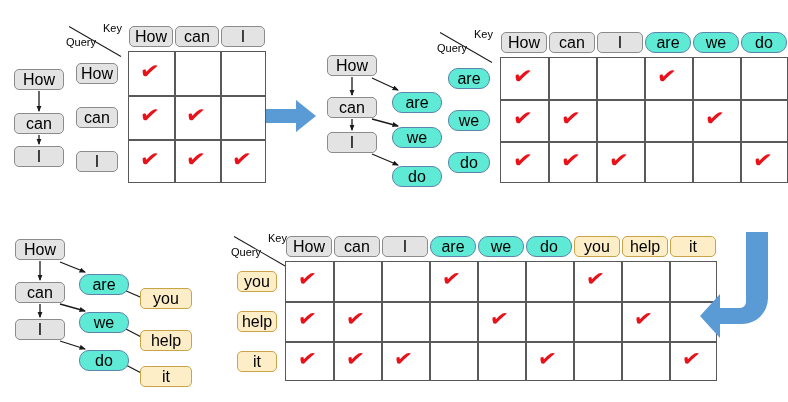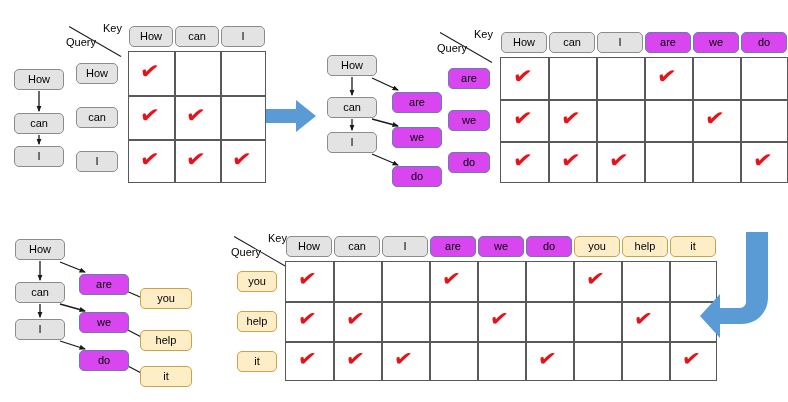--- a/index.html
+++ b/index.html
@@ -22,30 +22,30 @@
     height: 402px;
   }
 
   
   .tok {
     position: absolute;
     box-sizing: border-box;
     height: 21px;
     line-height: 19px;
     text-align: center;
-    font-size: 11px;
+    font-size: 16px;
     border-radius: 5px;
     border: 1px solid #8d8d8d;
     background: #e3e3e3;
     color: #000;
     white-space: nowrap;
     overflow: hidden;
   }
   .tok.grey  { background: #e3e3e3; border-color: #8b8b8b; }
-  .tok.blue  { background: #d946ef; border-color: #5b84ad; }
+  .tok.blue  { background: #5eead4; border-color: #5b84ad; border-radius: 10px; }
   .tok.cream { background: #fdeec8; border-color: #c9a447; }
   .grid {
     position: absolute;
     box-sizing: border-box;
     border: 1.5px solid #595959;
     background: #fff;
   }
   .gline-v, .gline-h {
     position: absolute;
     background: #595959;

